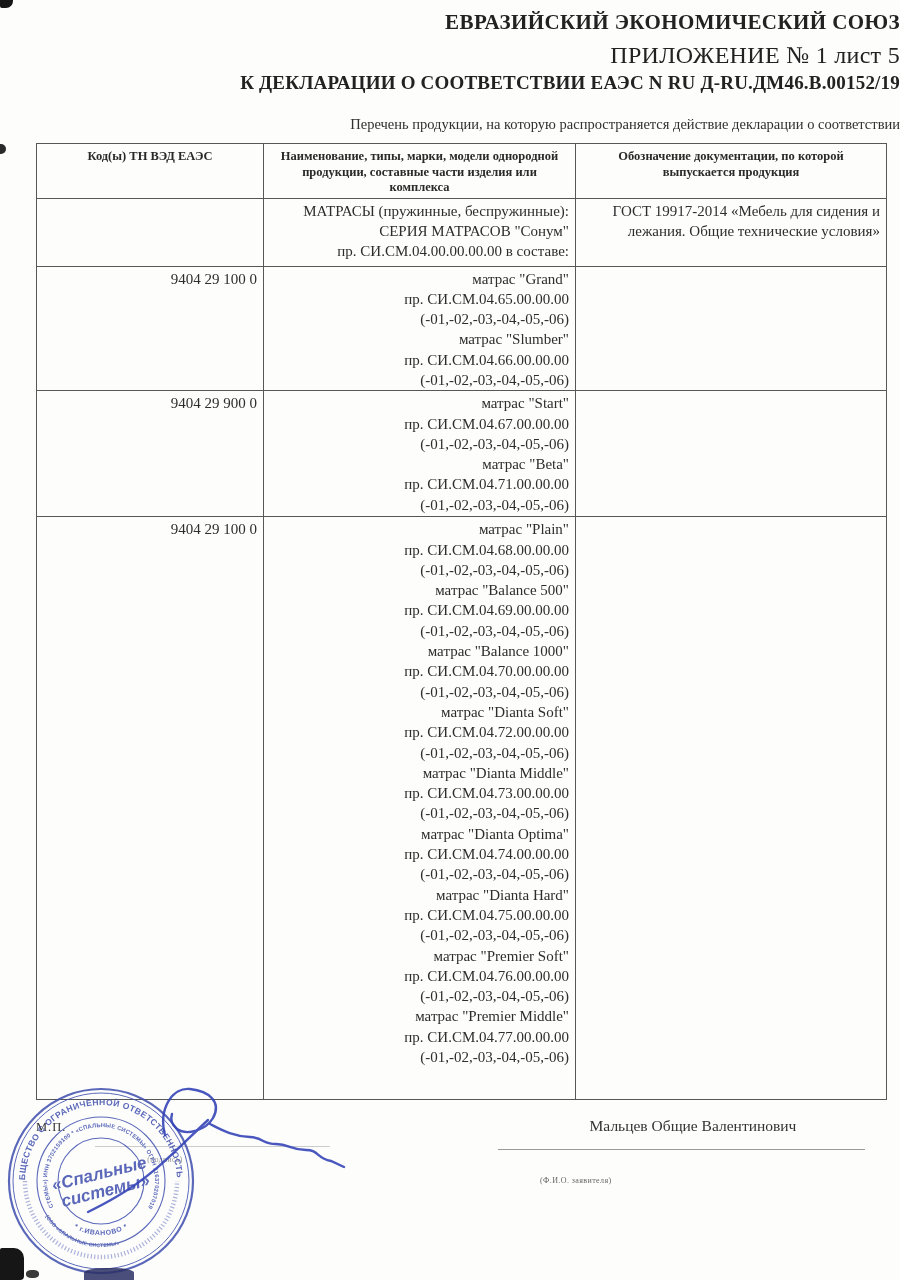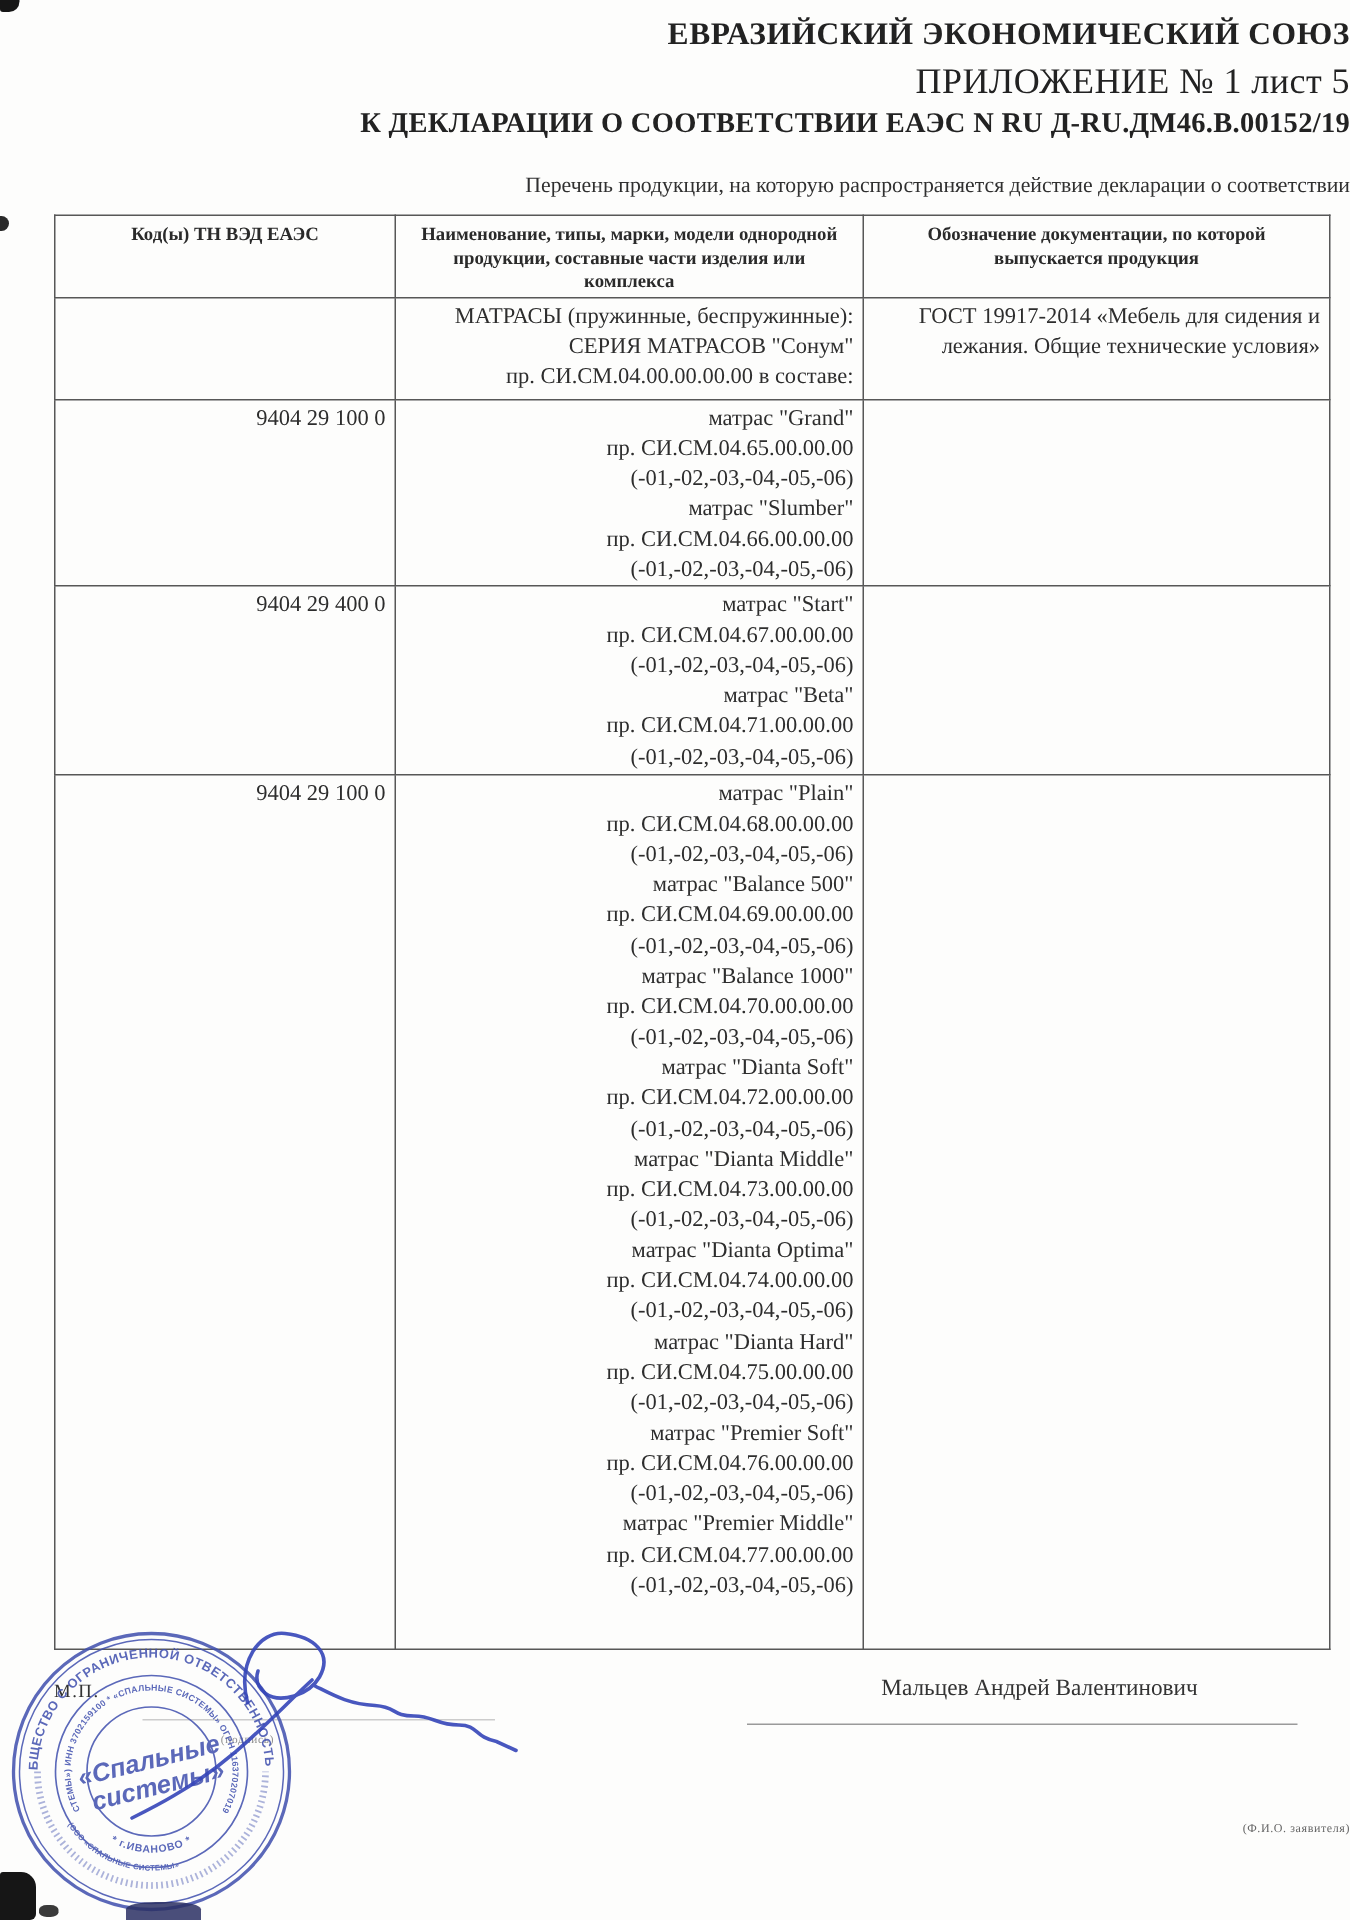--- a/index.html
+++ b/index.html
@@ -32,21 +32,21 @@
   tr.hdr{height:54px;} tr.r1{height:68px;} tr.r2{height:123px;}
   tr.r3{height:126px;} tr.r4{height:583px;}
 
   .mp{position:absolute; left:36px; top:1120px; font-size:12.5px; color:#333; letter-spacing:1px;}
   .sig-line-left{position:absolute; left:95px; top:1146px; width:235px; border-top:1px solid #cccccc;}
   .sig-caption-left{position:absolute; left:110px; top:1155px; width:110px; text-align:center;
     font-size:7.5px; color:#8f8f8f; letter-spacing:.5px;}
   .applicant-name{position:absolute; left:500px; top:1117px; width:386px; text-align:center;
     font-size:15.5px; color:#333;}
   .sig-line-right{position:absolute; left:498px; top:1149px; width:367px; border-top:1px solid #9a9a9a;}
-  .sig-caption-right{position:absolute; left:540px; top:1214px; width:360px; text-align:right;
+  .sig-caption-right{position:absolute; left:540px; top:1176px; width:360px; text-align:left;
     font-size:8px; color:#666; letter-spacing:.4px;}
 
   .stamp-svg{position:absolute; left:6px; top:1086px; opacity:.85;}
   .stamp-svg text{font-family:"Liberation Sans", sans-serif; font-weight:bold;}
   .sig-svg{position:absolute; left:60px; top:1080px;}
 
   .artifact{position:absolute; background:#161616;}
   .a1{left:0; top:0; width:13px; height:8px; border-radius:0 0 7px 2px;}
   .a2{left:0; top:144px; width:6px; height:10px; border-radius:0 5px 5px 0; background:#2a2a2a;}
   .a3{left:0; top:1248px; width:24px; height:32px; border-radius:2px 10px 4px 0;}
@@ -90,21 +90,21 @@
       <td class="code-cell">9404 29 100 0</td>
       <td>матрас "Grand"
 пр. СИ.СМ.04.65.00.00.00
 (-01,-02,-03,-04,-05,-06)
 матрас "Slumber"
 пр. СИ.СМ.04.66.00.00.00
 (-01,-02,-03,-04,-05,-06)</td>
       <td></td>
     </tr>
     <tr class="r3">
-      <td class="code-cell">9404 29 400 0</td>
+      <td class="code-cell">9404 29 900 0</td>
       <td>матрас "Start"
 пр. СИ.СМ.04.67.00.00.00
 (-01,-02,-03,-04,-05,-06)
 матрас "Beta"
 пр. СИ.СМ.04.71.00.00.00
 (-01,-02,-03,-04,-05,-06)</td>
       <td></td>
     </tr>
     <tr class="r4">
       <td class="code-cell">9404 29 100 0</td>
@@ -138,21 +138,21 @@
       <td></td>
     </tr>
   </tbody>
     </table>
 
   <div class="mp">М.П.</div>
 
   <div class="sig-line-left"></div>
   <div class="sig-caption-left">(подпись)</div>
 
-  <div class="applicant-name">Мальцев Андрей Валентинович</div>
+  <div class="applicant-name">Мальцев Общие Валентинович</div>
   <div class="sig-line-right"></div>
   <div class="sig-caption-right">(Ф.И.О. заявителя)</div>
 
   <svg class="stamp-svg" width="190" height="190" viewBox="0 0 190 190">
     <g stroke="#3f4fae" fill="none">
       <circle cx="95" cy="95" r="92" stroke-width="2.2"></circle>
       <circle cx="95" cy="95" r="88" stroke-width="1"></circle>
       <circle cx="95" cy="95" r="64" stroke-width="1.1"></circle>
       <circle cx="95" cy="95" r="43" stroke-width="1.1"></circle>
 

